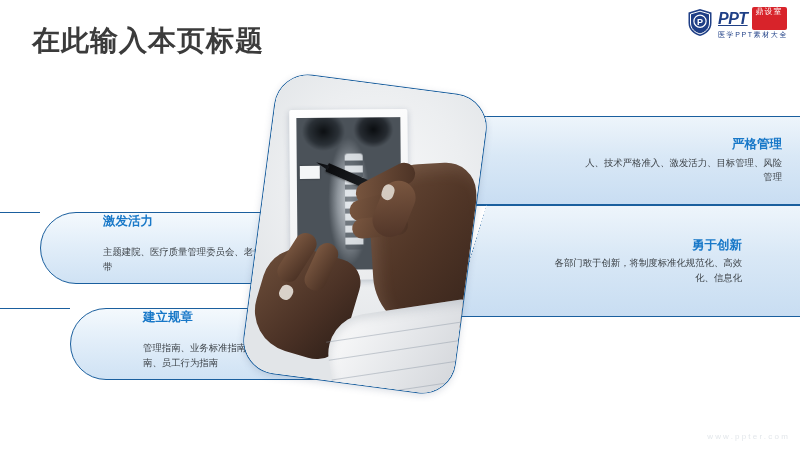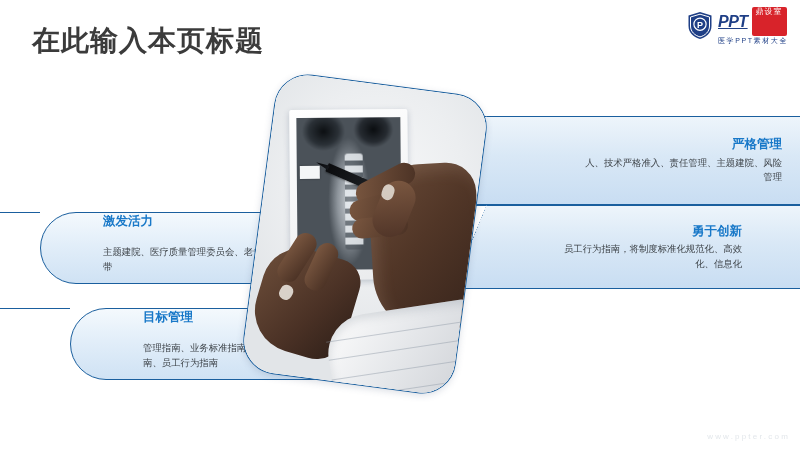--- a/index.html
+++ b/index.html
@@ -43,21 +43,21 @@
   #logo .logo-text { display: flex; flex-direction: column; gap: 1px; }
   #logo .logo-row1 { display: flex; align-items: center; gap: 4px; }
   #logo .ppt-word {
     font-size: 16px; font-weight: bold; font-style: italic;
     color: #1f3f86; letter-spacing: -0.5px; line-height: 1; text-decoration: underline;
   }
   #logo .red-badge {
     background: #d8232a;
     color: #ffffff;
     font-size: 8px;
-    padding: 1px 4px 20px 4px;
+    padding: 1px 4px 14px 4px;
     border-radius: 2px;
     line-height: 1;
     letter-spacing: 1px;
     white-space: nowrap;
   }
   #logo .logo-row2 {
     font-size: 7px;
     color: #1f3f86;
     letter-spacing: 1.6px;
     white-space: nowrap;
@@ -325,43 +325,43 @@
   <div class="deco-line" style="left:452px; top:205px; width:348px; height:1.2px;"></div>
   <div class="deco-line" style="left:0px; top:212px; width:40px; height:1.2px;"></div>
   <div class="deco-line" style="left:0px; top:308px; width:70px; height:1.2px;"></div>
 
   <div class="info-box box-right" style="left:452px; top:116px; width:348px; height:89px;">
     <div class="edge-top"></div>
     <div class="edge-bot"></div>
     <div class="edge-slant"></div>
     <div class="content">
       <div class="box-heading">严格管理</div>
-      <div class="box-body" style="max-width:200px;">人、技术严格准入、责任管理、主题建院、风险管理</div>
+      <div class="box-body" style="max-width:200px;">人、技术严格准入、激发活力、目标管理、风险管理</div>
     </div>
   </div>
 
   <div class="box-icon" style="left:724px; top:122px;">
     <svg width="54" height="62" viewBox="0 0 54 62">
       <g fill="#9cc4e6">
         <rect x="19" y="4" width="16" height="5" rx="1.5"></rect>
         <path d="M21 9 h12 v13 l10 26 a6 6 0 0 1 -5.5 8.5 h-21 A6 6 0 0 1 11 48 l10 -26 z" fill="#b9d5ee"></path>
         <path d="M21 9 h12 v13 l10 26 a6 6 0 0 1 -5.5 8.5 h-21 A6 6 0 0 1 11 48 l10 -26 z" fill="none" stroke="#8fbbe0" stroke-width="1.6"></path>
         <circle cx="23" cy="45" r="2.6" fill="#ffffff" opacity="0.85"></circle>
         <circle cx="31" cy="49" r="1.8" fill="#ffffff" opacity="0.7"></circle>
       </g>
     </svg>
   </div>
 
-  <div class="info-box box-right" style="left:452px; top:205px; width:348px; height:84px;">
+  <div class="info-box box-right" style="left:452px; top:205px; width:348px; height:112px;">
     <div class="edge-top"></div>
     <div class="edge-bot"></div>
     <div class="edge-slant"></div>
     <div class="content" style="right:58px;">
       <div class="box-heading">勇于创新</div>
-      <div class="box-body" style="max-width:196px;">员工行为指南，将制度标准化规范化、高效化、信息化</div>
+      <div class="box-body" style="max-width:196px;">各部门敢于创新，将制度标准化规范化、高效化、信息化</div>
     </div>
   </div>
 
   <div class="box-icon" style="left:676px; top:216px;">
     <svg width="58" height="62" viewBox="0 0 58 62">
       <g fill="#b9d5ee" stroke="#9cc4e6" stroke-width="1.4">
         <rect x="26" y="4" width="13" height="26" rx="3" transform="rotate(18 32 17)"></rect>
         <rect x="22" y="28" width="18" height="7" rx="2" transform="rotate(18 31 31)"></rect>
         <path d="M16 46 C10 38 12 26 22 22" fill="none"></path>
         <rect x="12" y="44" width="30" height="5" rx="2"></rect>
@@ -384,21 +384,21 @@
         <path d="M14 10 h22 l-9 17 l9 17 h-22 l9 -17 z"></path>
         <rect x="10" y="46" width="30" height="6" rx="2"></rect>
         <path d="M17 13 h16 l-8 13 z" fill="#cfe3f5" stroke="none"></path>
         <path d="M19 42 h12 l-6 -9 z" fill="#cfe3f5" stroke="none"></path>
       </g>
     </svg>
   </div>
 
   <div class="info-box box-left" style="left:70px; top:308px; width:255px; height:72px;">
     <div class="content" style="left:72px;">
-      <div class="box-heading">目标管理</div>
+      <div class="box-heading">建立规章</div>
       <div class="box-body" style="max-width:185px;">管理指南、业务标准指南、标准考核指南、员工行为指南</div>
     </div>
   </div>
 
   <div class="box-icon" style="left:78px; top:314px;">
     <svg width="52" height="58" viewBox="0 0 52 58">
       <g fill="#ddecf8" stroke="#cbe1f3" stroke-width="1.4">
         <path d="M9 6 h12 v34 a6 6 0 0 1 -12 0 z"></path>
         <rect x="7" y="3" width="16" height="4" rx="1.5"></rect>
         <path d="M29 6 h12 v34 a6 6 0 0 1 -12 0 z"></path>

